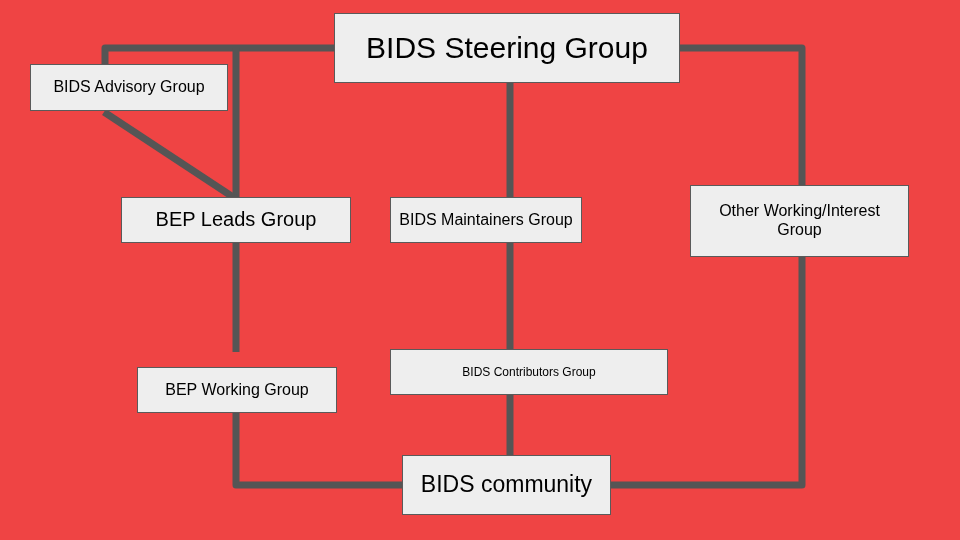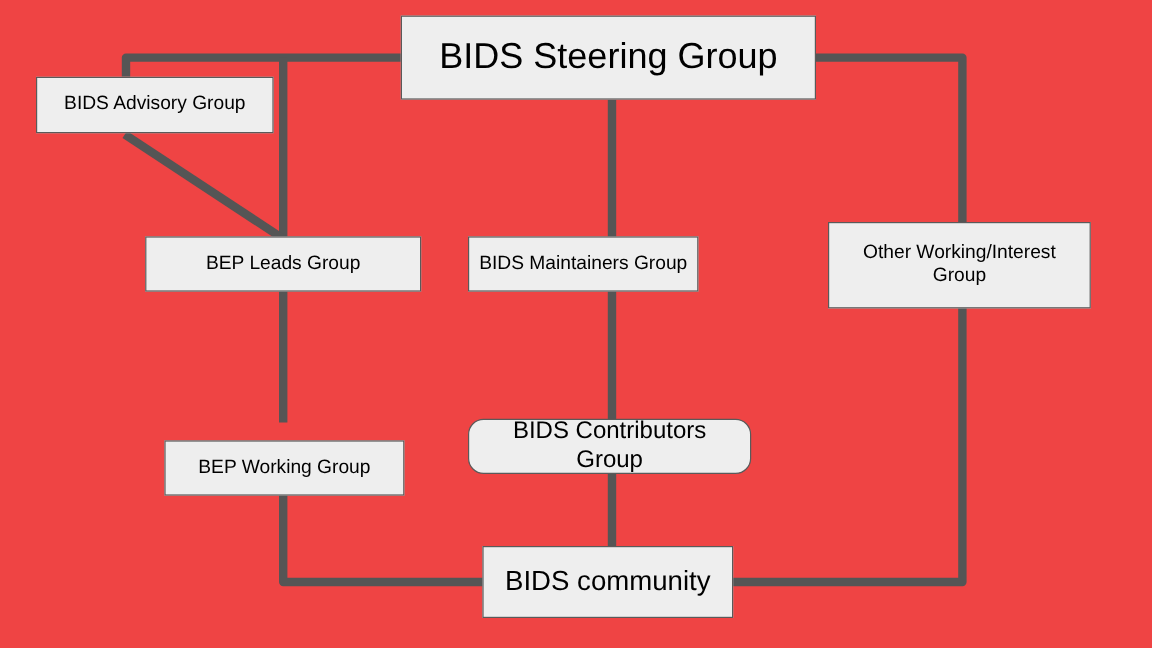--- a/index.html
+++ b/index.html
@@ -39,25 +39,25 @@
     z-index: 5;
   }
   .node-label {
     display: block;
     padding: 0 6px;
     white-space: pre-line;
   }
   
   #node-steering      { left: 334px; top: 13px;  width: 346px; height: 70px;  font-size: 30px; }
   #node-advisory      { left: 6px;   top: 64px;  width: 198px; height: 47px;  font-size: 16px; margin-left: 24px; }
-  #node-bep-leads     { left: 121px; top: 197px; width: 230px; height: 46px;  font-size: 16px; }
+  #node-bep-leads     { left: 121px; top: 197px; width: 230px; height: 46px;  font-size: 20px; }
   #node-maintainers   { left: 390px; top: 197px; width: 192px; height: 46px;  font-size: 16px; }
   #node-other-working { left: 690px; top: 185px; width: 219px; height: 72px;  font-size: 16px; }
   #node-bep-working   { left: 137px; top: 367px; width: 200px; height: 46px;  font-size: 16px; }
-  #node-contributors  { left: 390px; top: 349px; width: 236px; height: 46px;  font-size: 20px; border-radius: 13px; }
+  #node-contributors  { left: 390px; top: 349px; width: 278px; height: 46px;  font-size: 12px; }
   #node-community     { left: 402px; top: 455px; width: 209px; height: 60px;  font-size: 23px; }
 </style>
 </head>
 <body>
 
 <div id="diagram-canvas">
 
   <svg id="connector-layer" viewBox="0 0 960 540" width="960" height="540" aria-hidden="true">
     <g fill="none" stroke="#555555" stroke-width="7" stroke-linecap="butt" stroke-linejoin="round">
 

